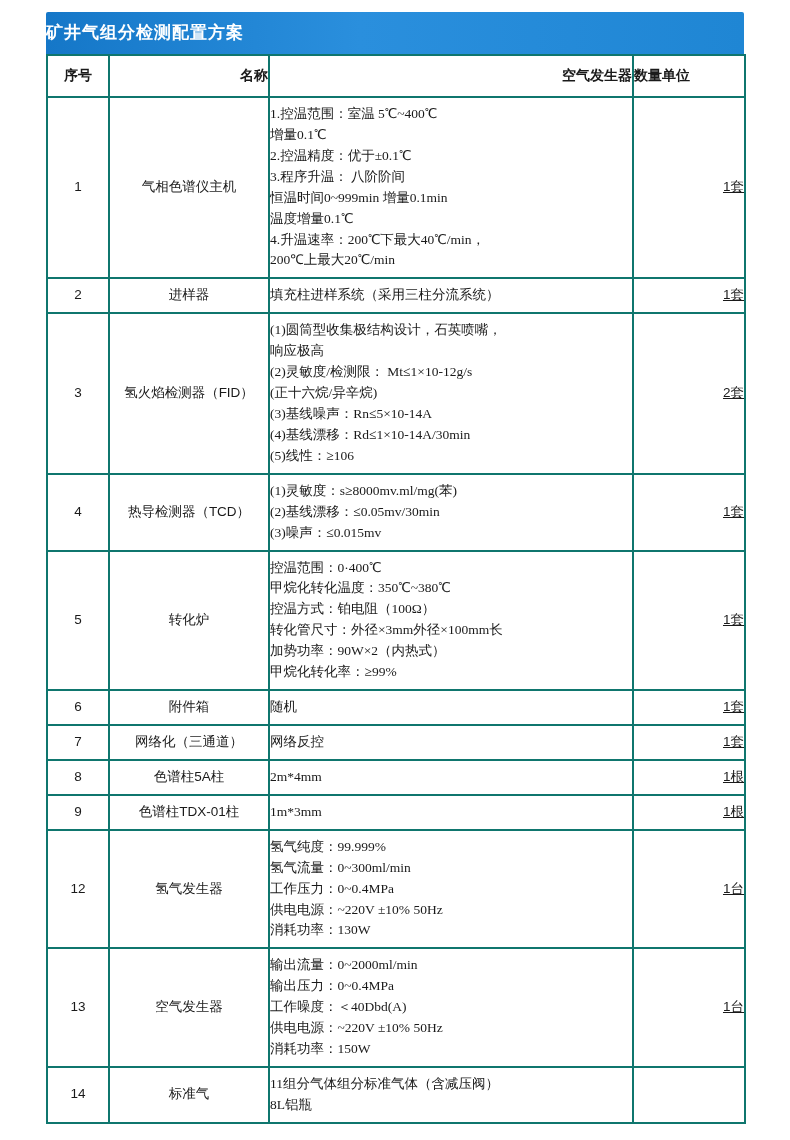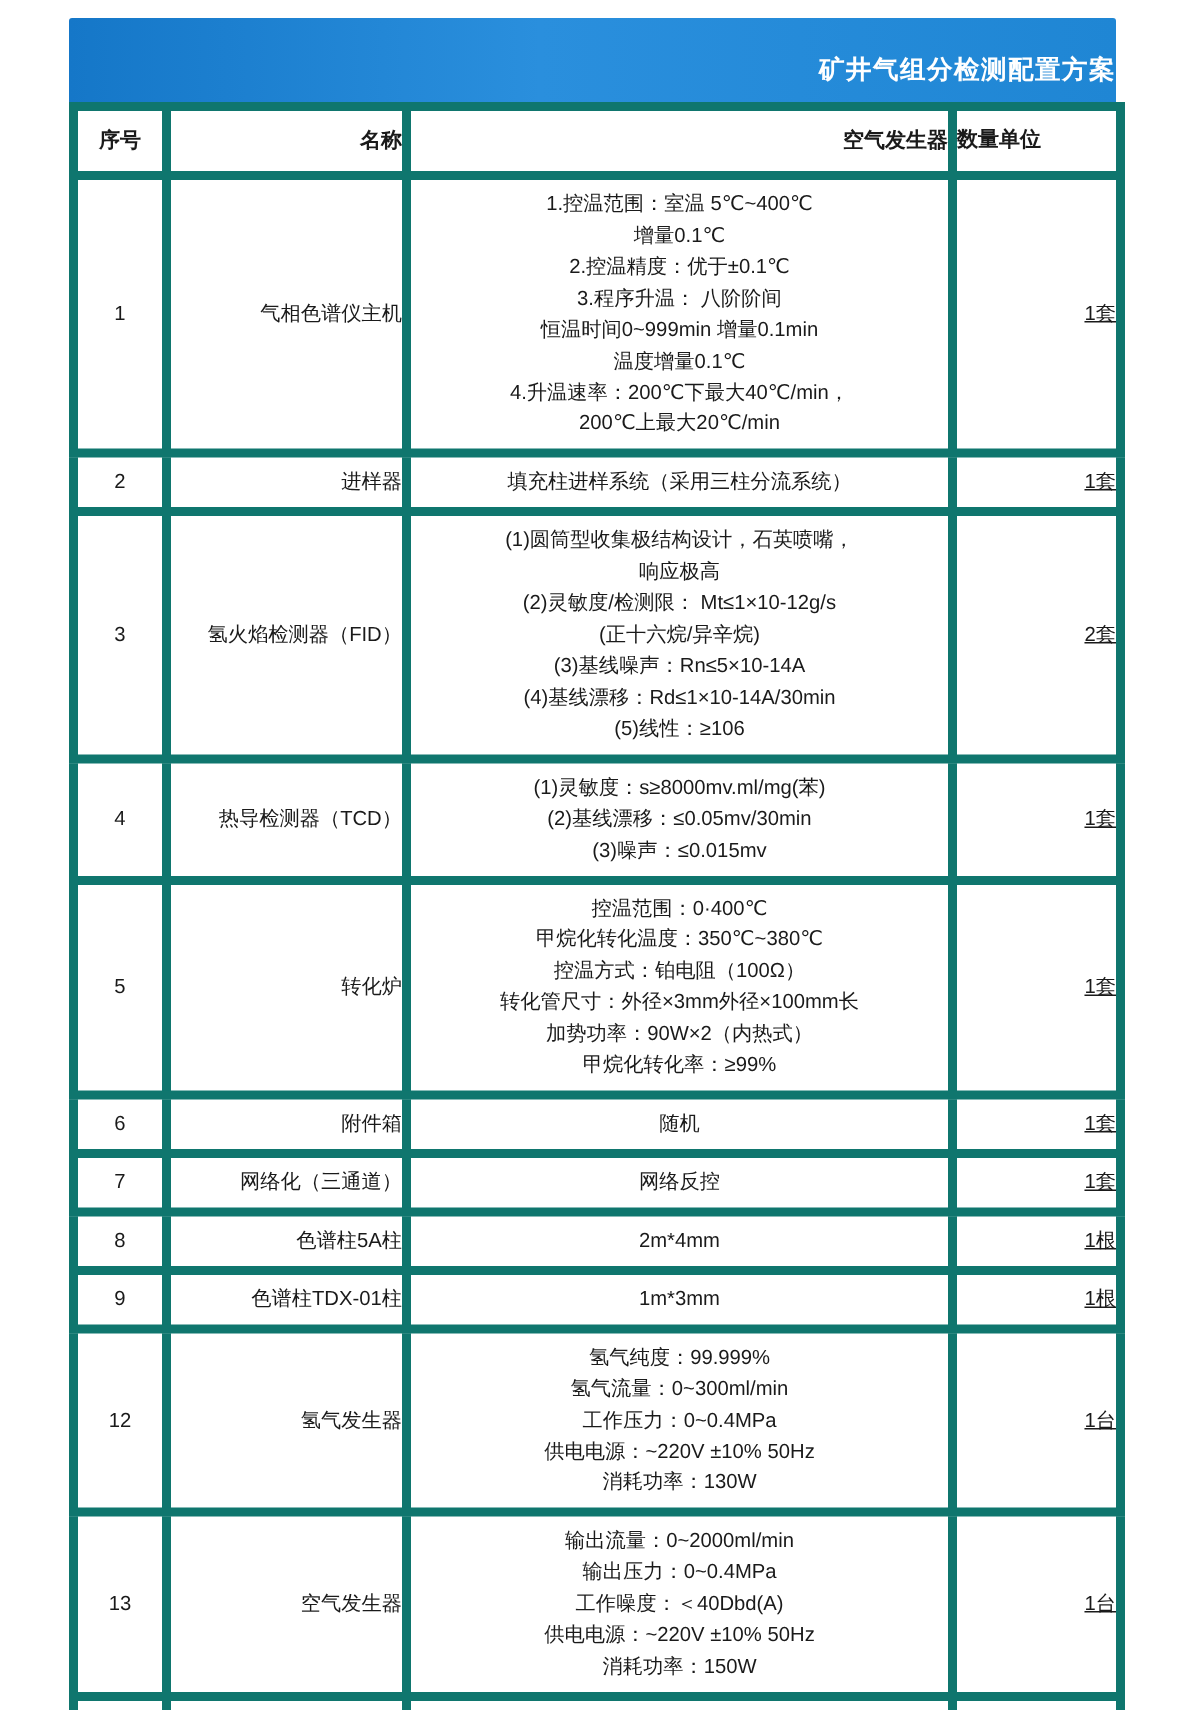--- a/index.html
+++ b/index.html
@@ -14,35 +14,35 @@
     color: #1a1a1a;
   }
   .page {
     width: 790px;
     box-sizing: border-box;
     padding: 12px 46px 14px 46px;
   }
   .title-bar {
     background: linear-gradient(to right, #1577c8, #2a8fdd 45%, #1f86d4);
     color: #ffffff;
-    text-align: right;
+    text-align: left;
     font-size: 17px;
     font-weight: bold;
     letter-spacing: 1px;
-    padding: 23px 0 10px 0;
+    padding: 9px 0 10px 0;
     border-radius: 2px 2px 0 0;
   }
   table.spec {
     border-collapse: collapse;
     width: 698px;
     table-layout: fixed;
     font-size: 13.5px;
   }
   table.spec td, table.spec th {
-    border: 6px solid #0f766e;
+    border: 2px solid #0f766e;
     vertical-align: middle;
     padding: 6px 0;
     line-height: 1.55;
   }
   table.spec thead th {
     font-weight: bold;
     font-size: 14px;
     height: 28px;
     background: #ffffff;
   }
@@ -50,25 +50,26 @@
   col.c-name { width: 160px; }
   col.c-spec { width: 364px; }
   col.c-qty  { width: 112px; }
 
   td.idx {
     text-align: center;
     font-size: 13.5px;
   }
   th.idx { text-align: center; }
   td.name {
-    text-align: right;
+    text-align: center;
   }
   td.spec-cell {
-    text-align: center;
+    text-align: left;
     white-space: pre-line;
+    font-family: Liberation Serif, serif;
   }
   td.qty {
     text-align: right;
     padding-left: 12px;
     text-decoration: underline;
   }
   th.name, th.spec-cell { text-align: right; }
   th.qty { text-align: left; padding-left: 12px; font-family: Liberation Serif, serif; }
 </style>
 </head>

